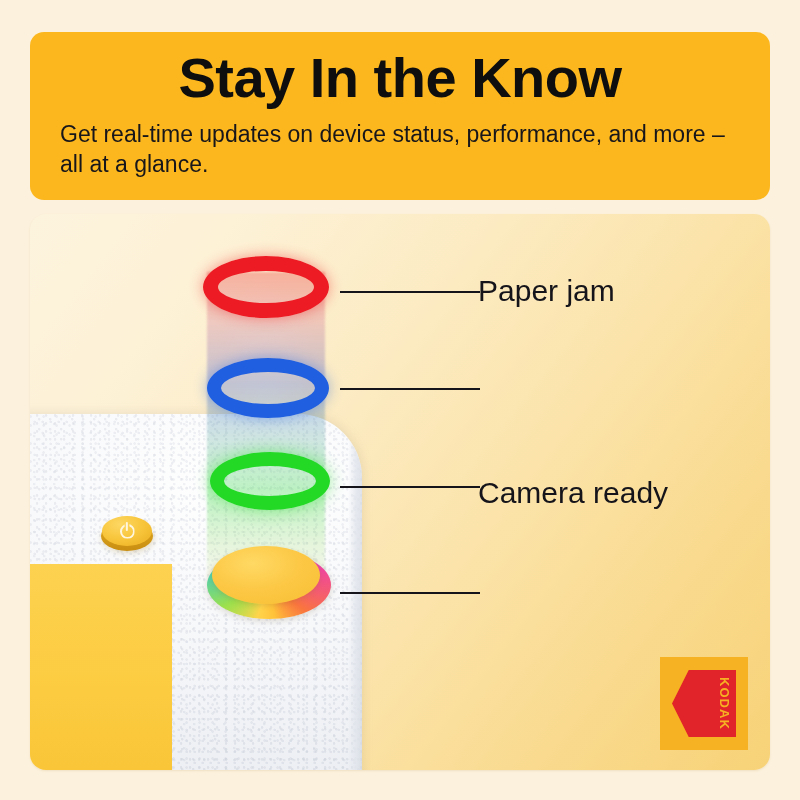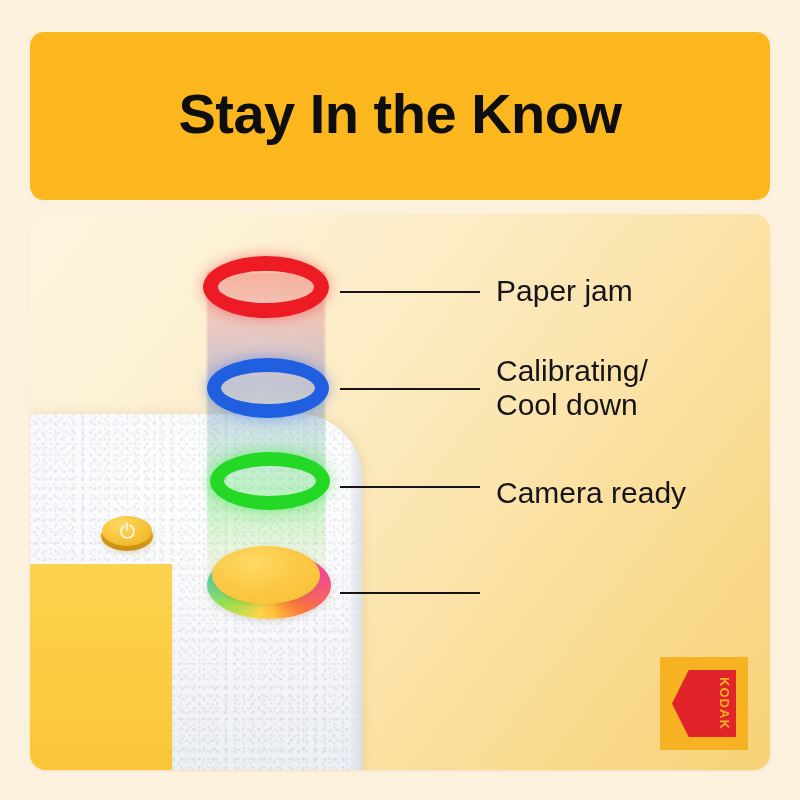--- a/index.html
+++ b/index.html
@@ -157,21 +157,21 @@
   
   .lead-line{
     position:absolute; height:0; border-top:2px solid #15141A;
   }
   .lead-1{ left:340px; top:291px; width:140px; }
   .lead-2{ left:340px; top:388px; width:140px; }
   .lead-3{ left:340px; top:486px; width:140px; }
   .lead-4{ left:340px; top:592px; width:140px; }
 
   .label{
-    position:absolute; left:496px;
+    position:absolute; left:478px;
     font-size:30px; color:#15141A; line-height:1.13; white-space:pre-line;
   }
   .label-1{ top:274px; }
   .label-2{ top:354px; }
   .label-3{ top:470px;margin-top:6px; }
   .label-4{ top:576px; }
 
   
   .kodak-logo{
     position:absolute; left:660px; top:657px; width:88px; height:93px;
@@ -195,20 +195,21 @@
     transform:rotate(90deg); transform-origin:center; white-space:nowrap;
   }
 </style>
 </head>
 <body>
 
 <div id="stage">
 
   <div class="header-banner">
     <div class="header-title">Stay In the Know</div>
+    <div class="header-sub">Get real-time updates on device status, performance, and more – all at a glance.</div>
   </div>
 
   <div class="main-card">
 
     <div class="printer">
       <div class="printer-texture"></div>
       <div class="printer-yellow2"></div>
       <div class="printer-edge"></div>
     </div>
   </div>
@@ -233,22 +234,20 @@
       </span>
     </div>
   </div>
 
   <div class="lead-line lead-1"></div>
   <div class="lead-line lead-2"></div>
   <div class="lead-line lead-3"></div>
   <div class="lead-line lead-4"></div>
 
   <div class="label label-1">Paper jam</div>
-  <div class="label label-2">Calibrating/
-Cool down</div>
   <div class="label label-3">Camera ready</div>
 
   <div class="kodak-logo">
     <div class="kodak-inner">
       <div class="kodak-k"></div>
       <div class="kodak-bar">
         <span class="kodak-text">KODAK</span>
       </div>
     </div>
   </div>

